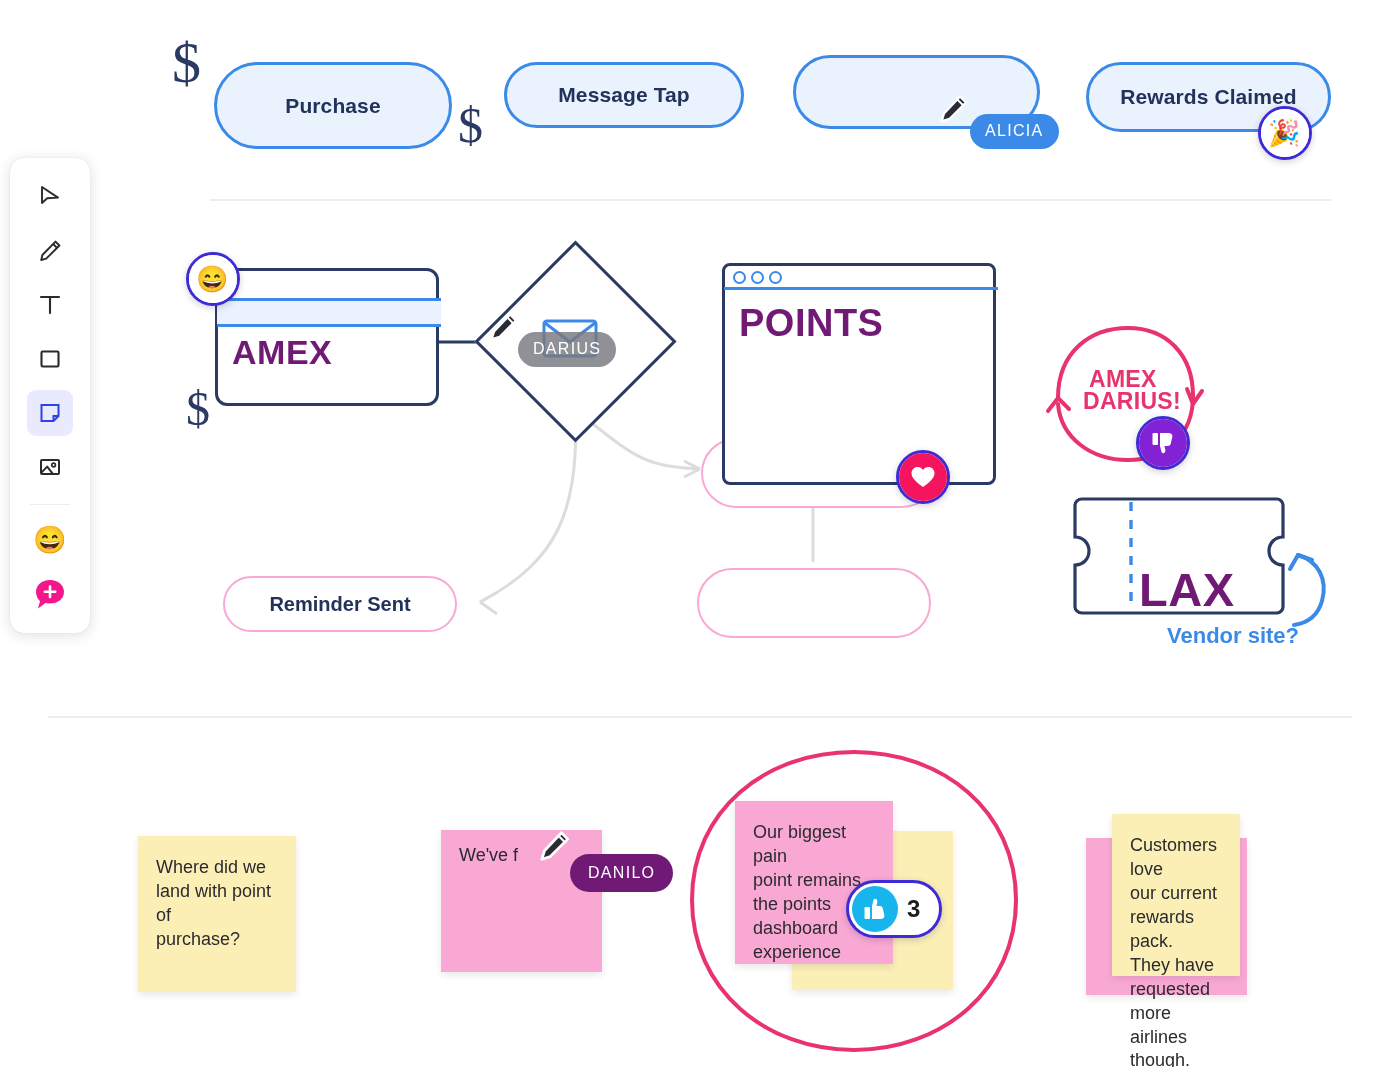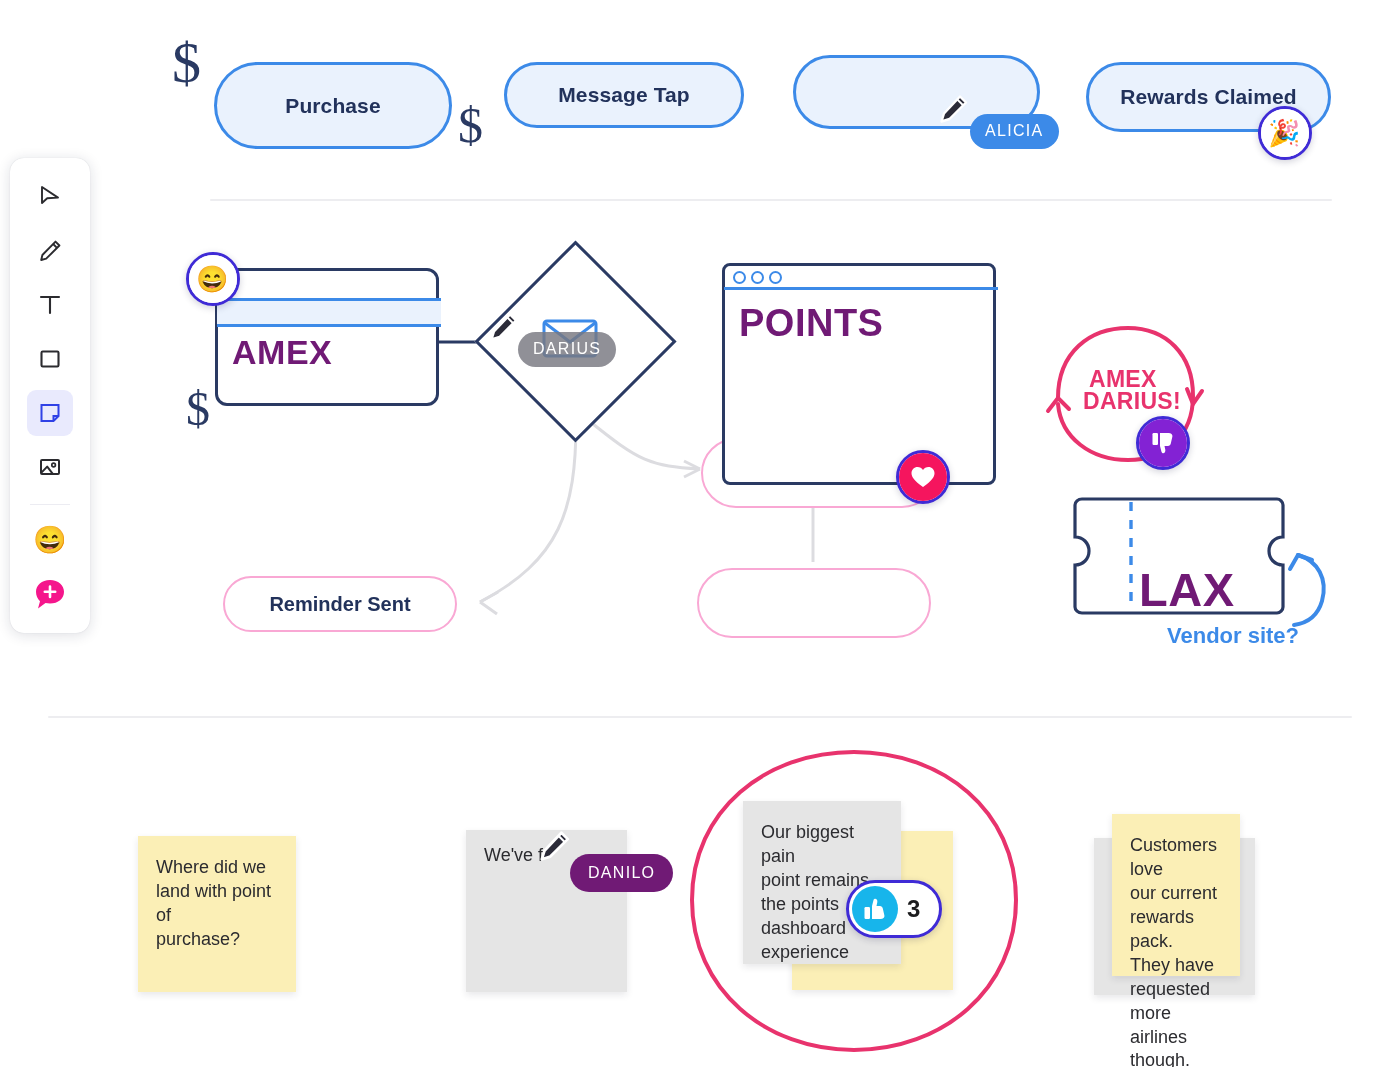--- a/index.html
+++ b/index.html
@@ -88,21 +88,21 @@
   }
 
   
   .sticky {
     position: absolute; padding: 20px 18px;
     font-size: 18px; line-height: 1.33; color: #2b2b2f;
     box-shadow: 0 3px 7px rgba(30,30,50,.10);
     white-space: pre-line;
   }
   .sticky-yellow { background: #fbefb6; }
-  .sticky-blue   { background: #e5e5e5; margin-left: 8px; }
+  .sticky-blue   { background: #f9a8d4; }
 
   .annot-text {
     position: absolute; font-weight: bold; user-select: none;
   }
 </style>
 </head>
 <body>
 
 <div id="canvas">
 
@@ -263,21 +263,21 @@
   <svg style="position:absolute; left:1284px; top:545px; width:60px; height:90px; z-index:5;">
     <path d="M14 10 C34 16 44 34 38 56 C34 70 24 78 10 80" fill="none" stroke="#3c8ae8" stroke-width="4" stroke-linecap="round"></path>
     <path d="M14 10 L6 24 M14 10 L28 15" fill="none" stroke="#3c8ae8" stroke-width="4" stroke-linecap="round"></path>
   </svg>
   <div class="annot-text" style="left:1151px; top:623px; color:#3c8ae8; font-size:22px;margin-left:16px;">Vendor site?</div>
 
   <div class="sticky sticky-yellow" style="left:138px; top:836px; width:158px; height:156px;">Where did we
 land with point of
 purchase?</div>
 
-  <div class="sticky sticky-blue" style="left:458px; top:830px; width:161px; height:162px; padding-top:14px;">We've f</div>
+  <div class="sticky sticky-blue" style="left:441px; top:830px; width:161px; height:142px; padding-top:14px;">We've f</div>
 
   <div class="cursor-wrap" style="left:536px; top:828px;">
     <svg class="pencil-cursor" width="36" height="36" viewBox="0 0 34 34">
       <path d="M24 4.5 L30 10.5 L13.5 27 L5.5 29.5 L8 21.5 Z" fill="#2b2b38" stroke="#fff" stroke-width="2.6" stroke-linejoin="round"></path>
       <path d="M21.2 7.4 L27.1 13.3" stroke="#fff" stroke-width="2"></path>
     </svg>
     <div class="cursor-badge" style="background:#701a75; left:34px; top:26px; padding:10px 18px;">DANILO</div>
   </div>
 
   <svg style="position:absolute; left:684px; top:746px; width:340px; height:312px; z-index:2;">

